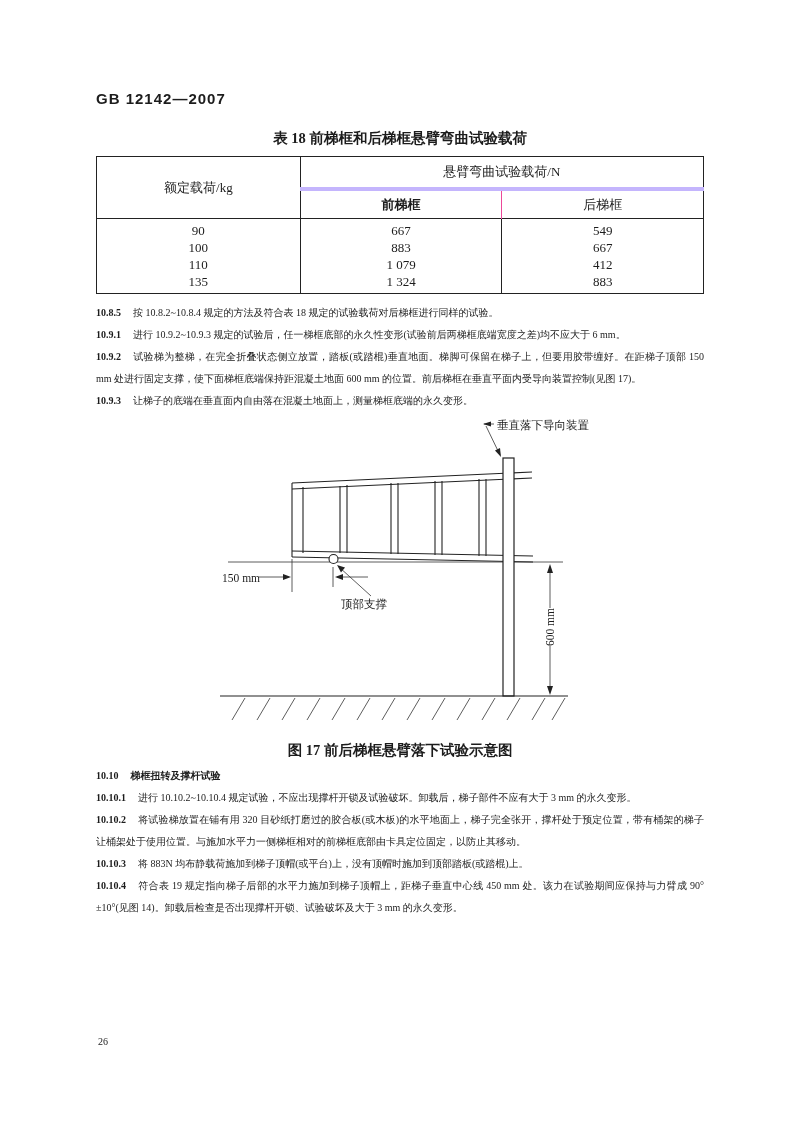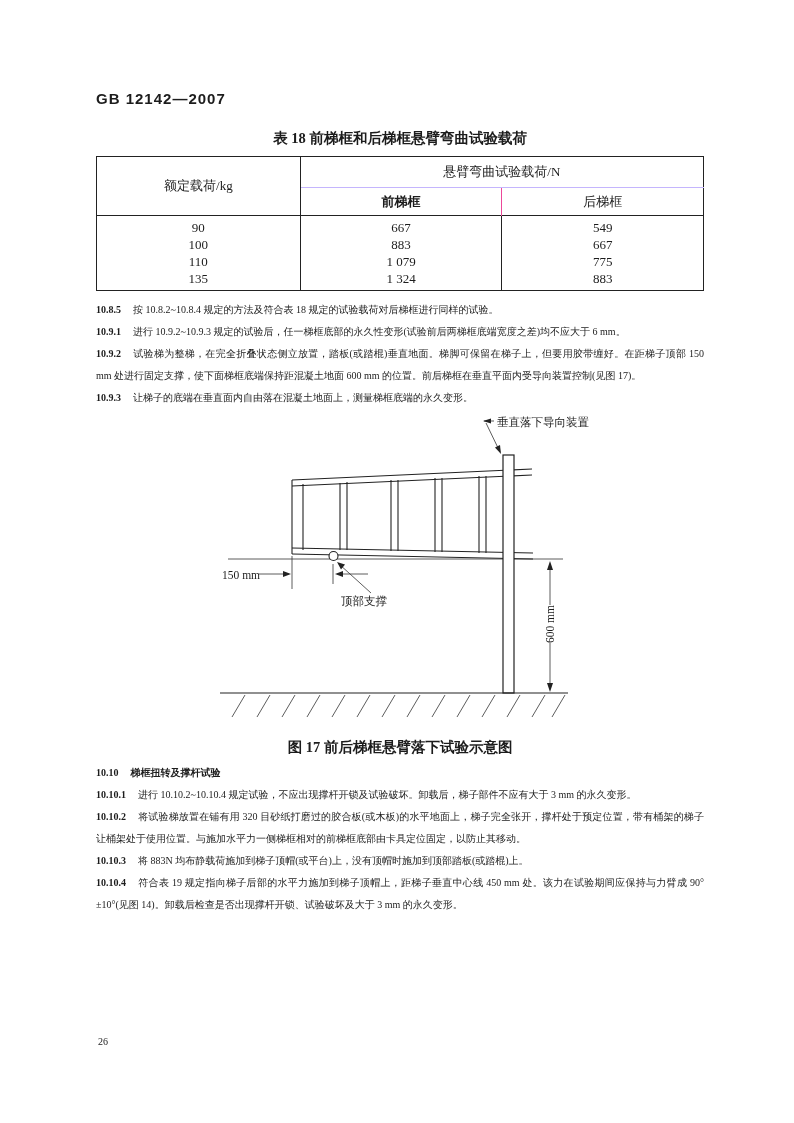--- a/index.html
+++ b/index.html
@@ -30,21 +30,21 @@
     border:1.6px solid #222;
     table-layout:fixed;
   }
   table.load-table th, table.load-table td{
     text-align:center;vertical-align:middle;
     font-weight:normal;
     font-size:13px;
     padding:0;
   }
   th.h-rated{width:33.4%;border-right:1px solid #222;font-weight:bold;font-size:13.5px;}
-  th.h-group{height:30px;border-bottom:1px solid #c4b5fd;font-weight:bold;font-size:13.5px;}
+  th.h-group{height:30px;border-bottom:4px solid #c4b5fd;font-weight:bold;font-size:13.5px;}
   th.h-sub{height:27px;font-weight:bold;font-size:13.5px;}
   th.h-sub.first{border-right:1px solid #ec4899;font-weight:bold;}
   tr.hdr-row2{border-bottom:1.6px solid #222;}
   td.c-rated{border-right:1px solid #222;height:17px;}
   td.c-front{border-right:1px solid #222;}
   tbody tr:first-child td{padding-top:3px;}
   tbody tr:last-child td{padding-bottom:3px;}
   .clause{
     margin:0;
     font-size:10px;
@@ -96,21 +96,21 @@
         <td>549</td>
       </tr>
       <tr>
         <td class="c-rated">100</td>
         <td class="c-front">883</td>
         <td>667</td>
       </tr>
       <tr>
         <td class="c-rated">110</td>
         <td class="c-front">1 079</td>
-        <td>775</td>
+        <td>412</td>
       </tr>
       <tr>
         <td class="c-rated">135</td>
         <td class="c-front">1 324</td>
         <td>883</td>
       </tr>
     </tbody>
   </table>
 
   <p class="clause first"><span class="num">10.8.5</span><span>按 10.8.2~10.8.4 规定的方法及符合表 18 规定的试验载荷对后梯框进行同样的试验。</span></p>

